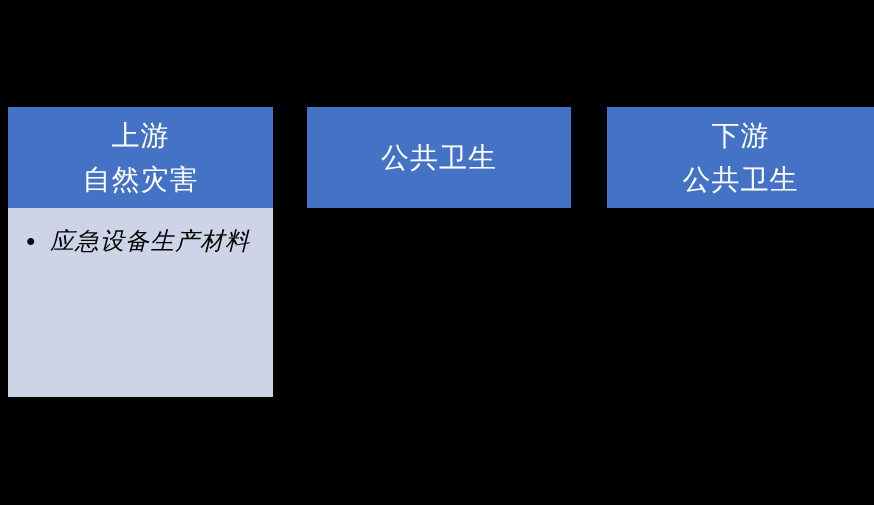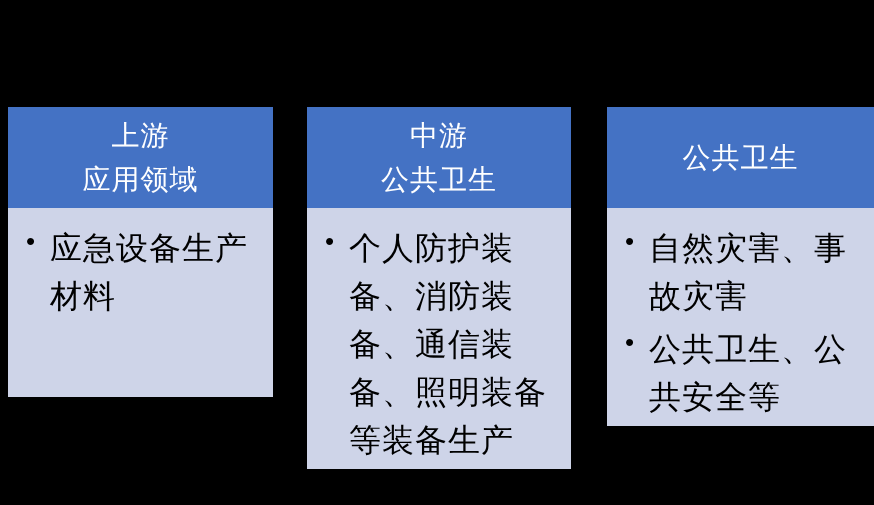--- a/index.html
+++ b/index.html
@@ -56,61 +56,55 @@
     color: var(--body-text, #000000);
     margin: 0;
     padding: 16px 8px 0 16px;
     list-style: none;
     box-sizing: border-box;
   }
   .col-body li {
     position: relative;
     padding-left: 26px;
     margin: 0 0 5px 0;
-    font-size: 32px;
-    line-height: 48px;
+    font-size: 24px;
+    line-height: 34px;
     letter-spacing: 1px;
+    font-style: italic;
   }
   .col-body li::before {
     content: "\2022";
     position: absolute;
     left: 2px;
     top: 0;
     font-size: 26px;
     line-height: 34px;
   }
 </style>
 </head>
 <body style="--page-bg: #000000; --header-bg: #4472C4; --header-text: #FFFFFF; --body-bg: #CED4E8; --body-text: #000000;">
 
 <div class="canvas">
 
   <div class="column col-0">
     <div class="col-header">
       <div class="stage">上游</div>
-      <div class="subtitle">应用领域</div>
+      <div class="subtitle">自然灾害</div>
     </div>
     <ul class="col-body">
         <li>应急设备生产材料</li>
       </ul>
   </div>
 
   <div class="column col-1">
     <div class="col-header">
-      <div class="stage">中游</div>
       <div class="subtitle">公共卫生</div>
     </div>
-    <ul class="col-body">
-        <li>个人防护装备、消防装备、通信装备、照明装备等装备生产</li>
-      </ul>
   </div>
 
   <div class="column col-2">
     <div class="col-header">
+      <div class="stage">下游</div>
       <div class="subtitle">公共卫生</div>
     </div>
-    <ul class="col-body">
-        <li>自然灾害、事故灾害</li>
-        <li>公共卫生、公共安全等</li>
-      </ul>
   </div>
 
 </div>
 
 </body></html>

